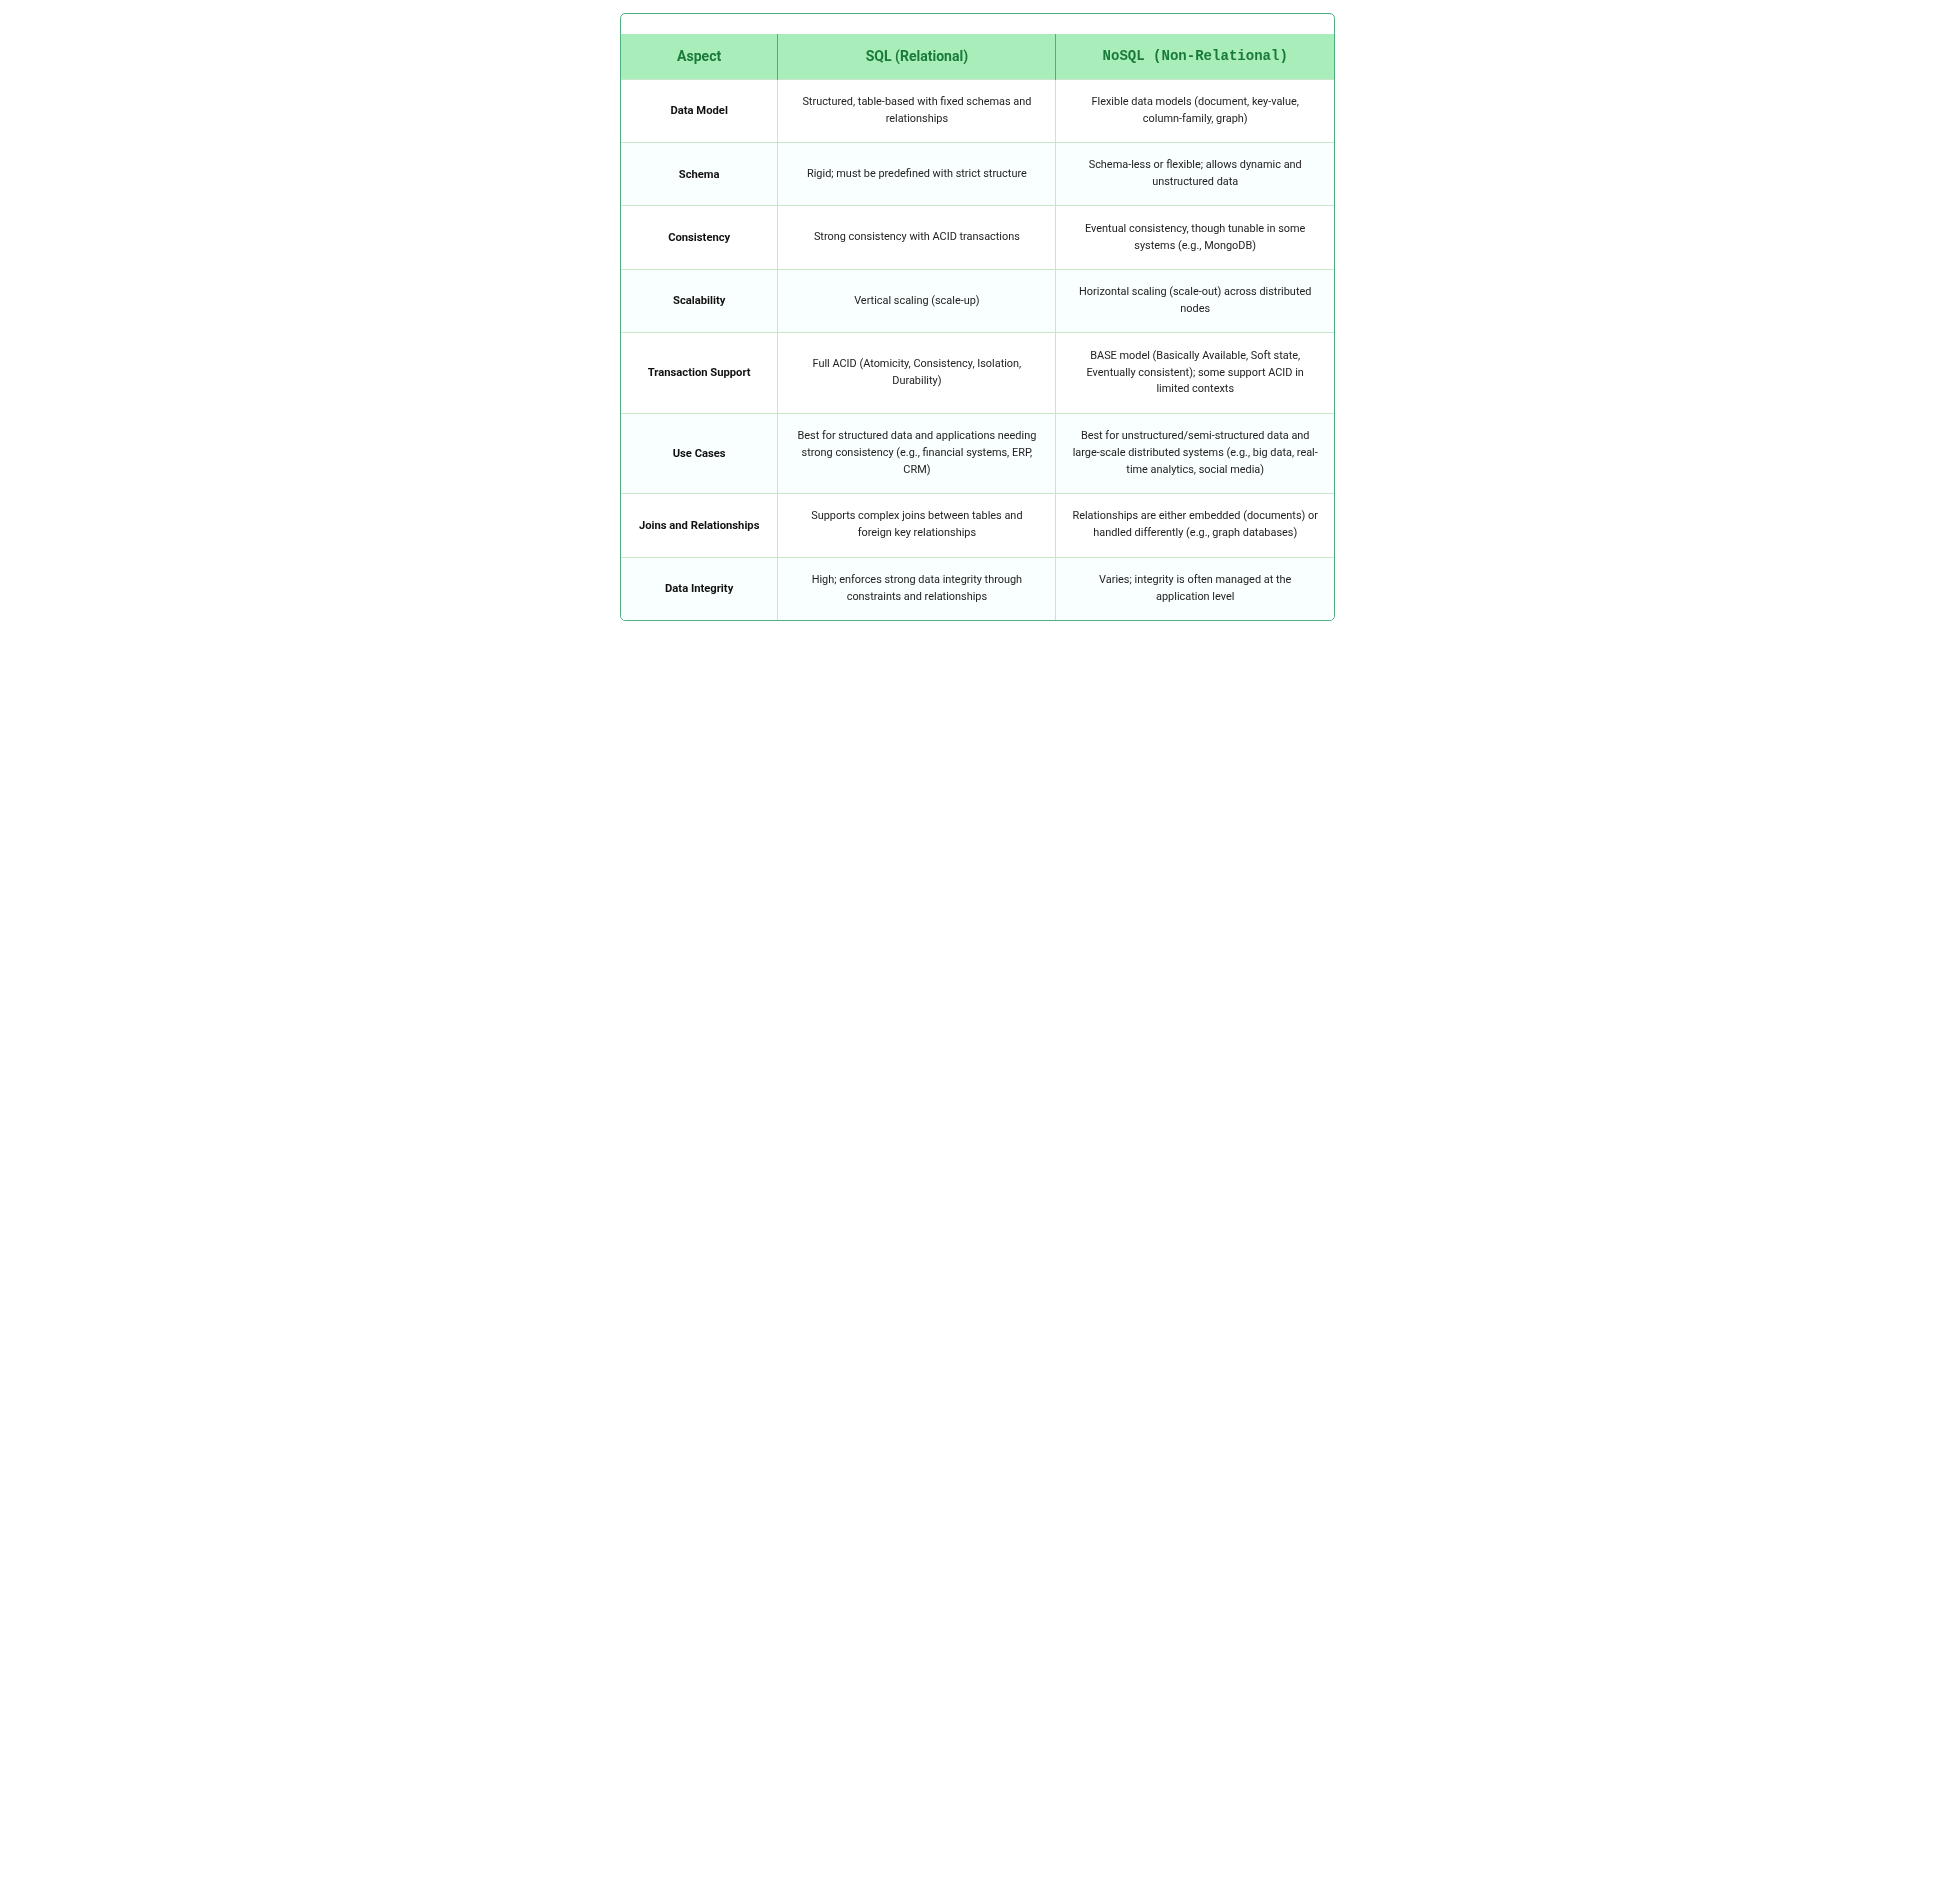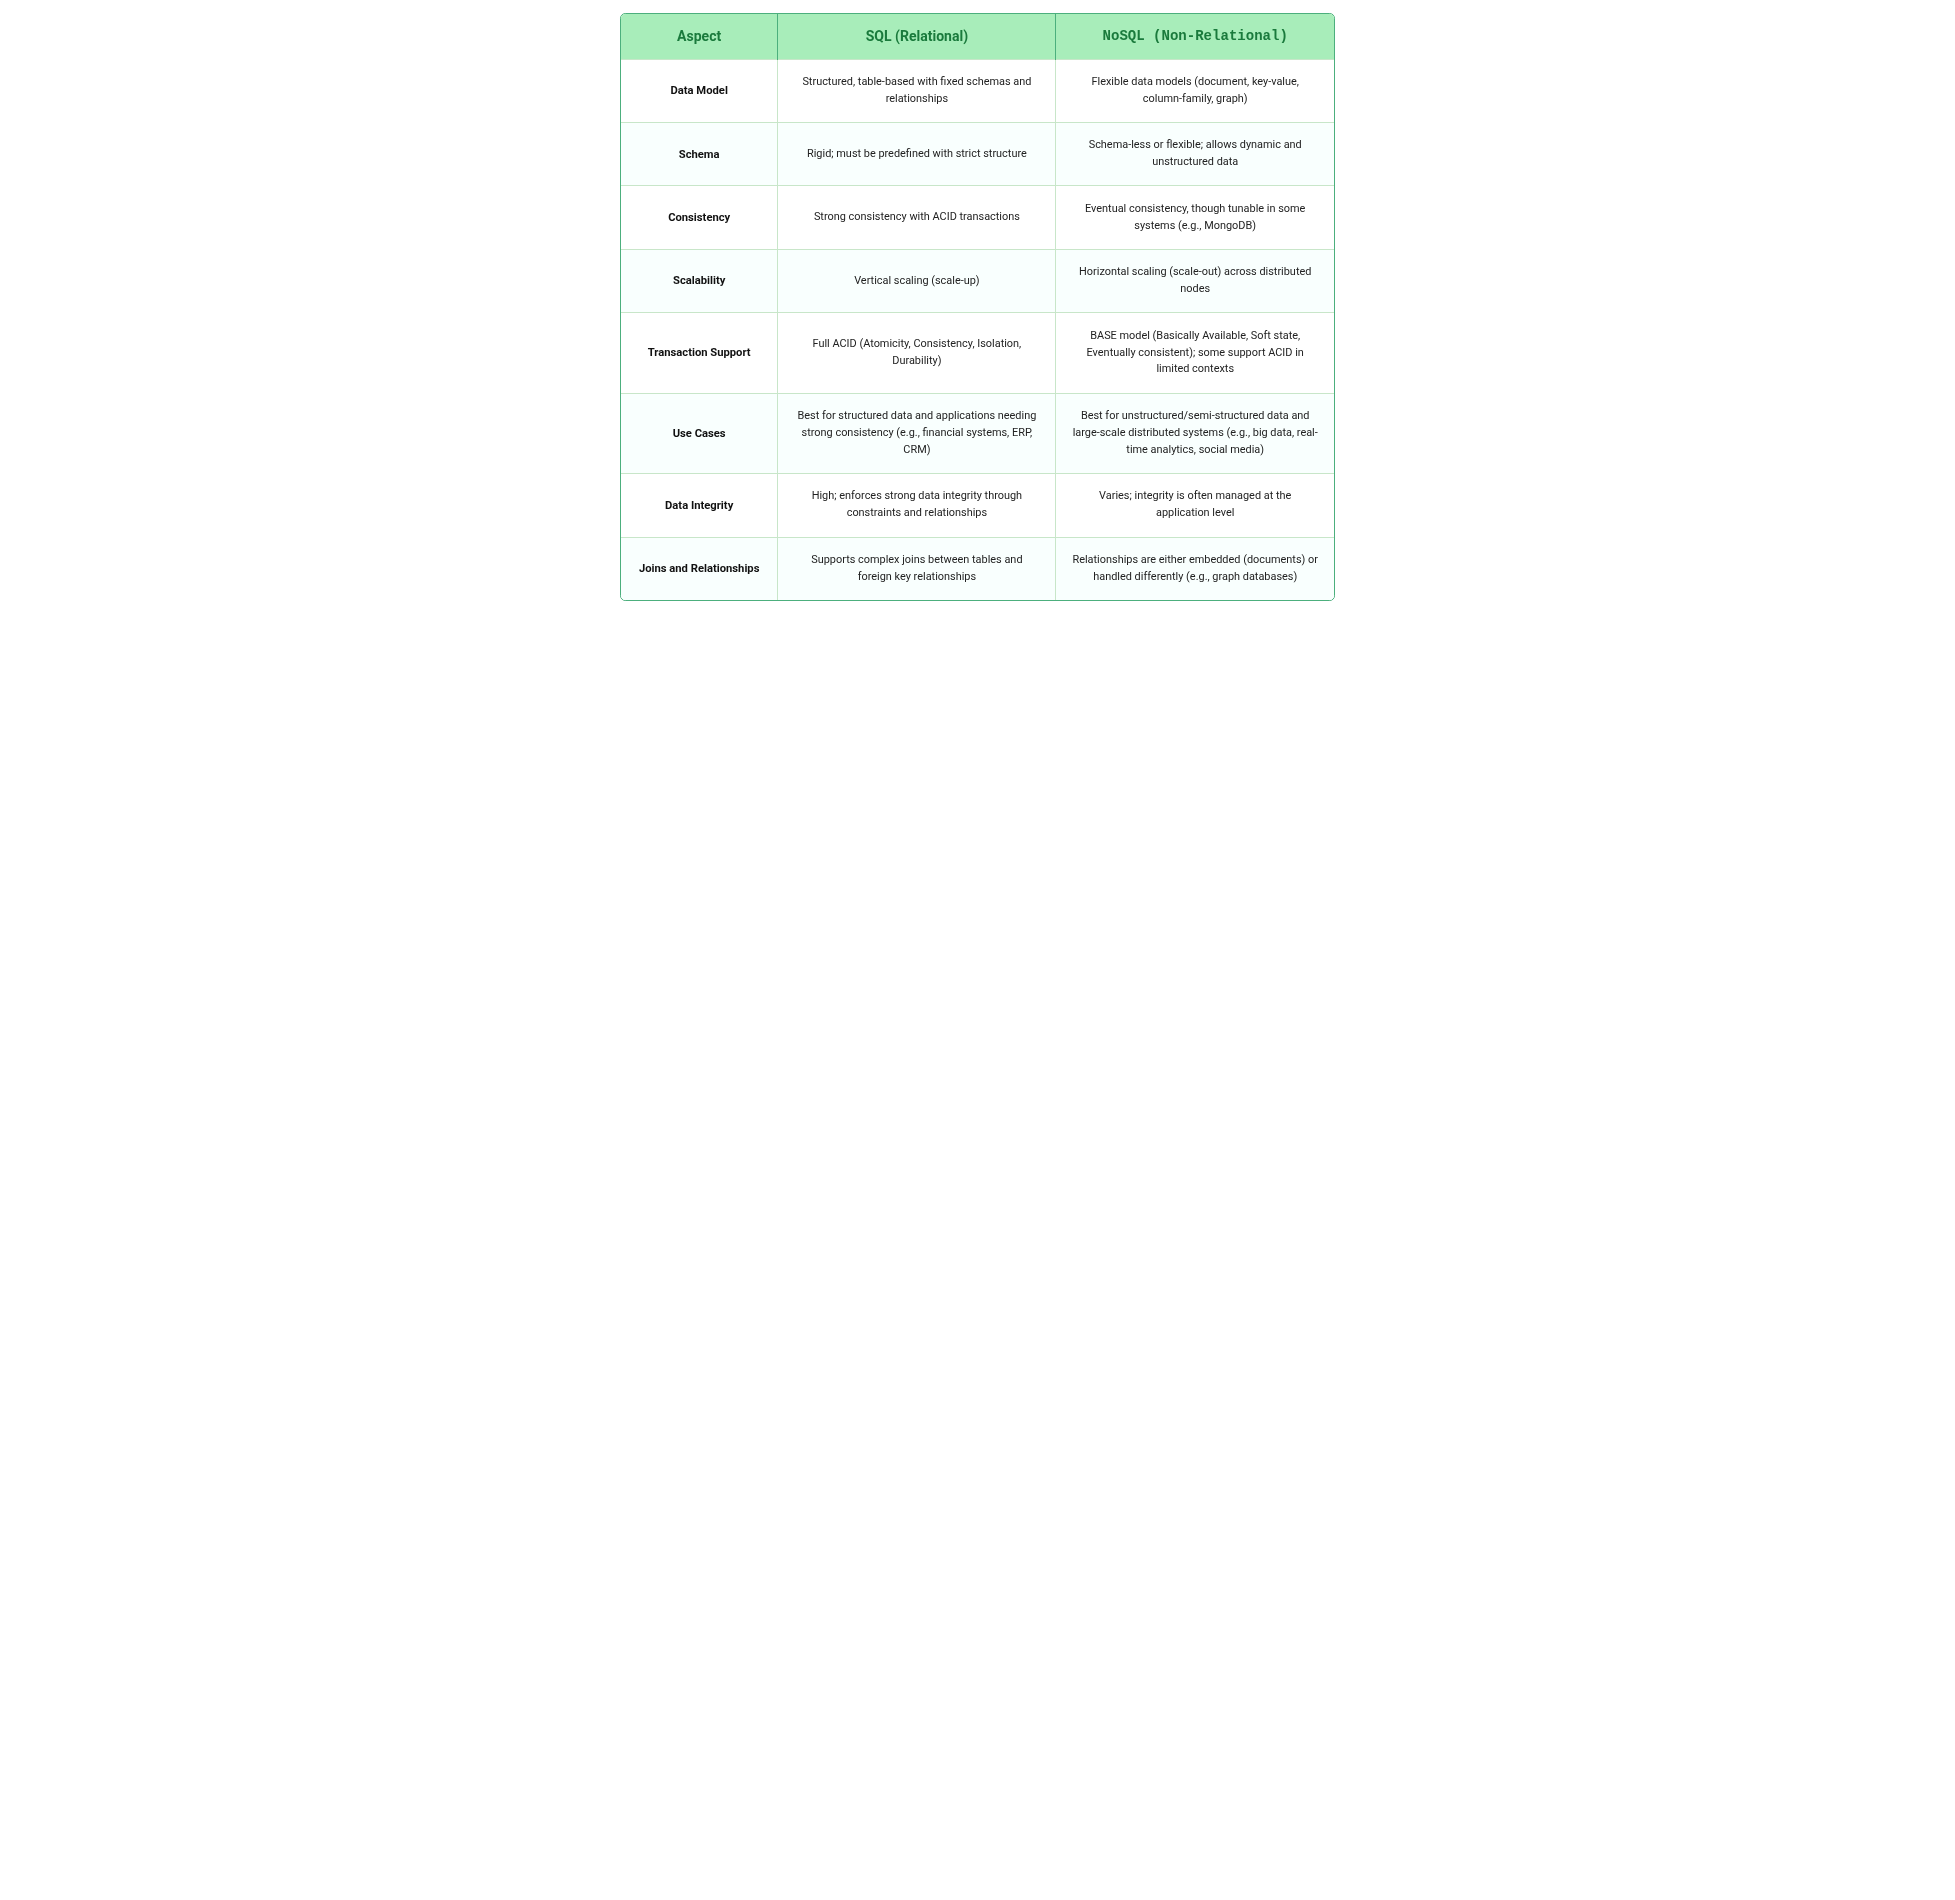--- a/index.html
+++ b/index.html
@@ -21,20 +21,21 @@
       width: 100%;
       max-width: 715px;
       border: 1.3px solid #4caf7d;
       border-radius: 5.2px;
       overflow: hidden;
     }
 
     table {
       width: 100%;
       border-collapse: collapse;
+      margin-top: 20px;
     }
 
     thead tr {
       background-color: #a8edba;
     }
 
     thead th {
       padding: 14.3px 11.7px;
       text-align: center;
       font-size: 1.35rem;
@@ -123,25 +124,25 @@
           <td>Transaction Support</td>
           <td>Full ACID (Atomicity, Consistency, Isolation, Durability)</td>
           <td>BASE model (Basically Available, Soft state, Eventually consistent); some support ACID in limited contexts</td>
         </tr>
         <tr>
           <td>Use Cases</td>
           <td>Best for structured data and applications needing strong consistency (e.g., financial systems, ERP, CRM)</td>
           <td>Best for unstructured/semi-structured data and large-scale distributed systems (e.g., big data, real-time analytics, social media)</td>
         </tr>
         <tr>
+          <td>Joins and Relationships</td>
+          <td>Supports complex joins between tables and foreign key relationships</td>
+          <td>Relationships are either embedded (documents) or handled differently (e.g., graph databases)</td>
+        </tr>
+        <tr>
           <td>Data Integrity</td>
           <td>High; enforces strong data integrity through constraints and relationships</td>
           <td>Varies; integrity is often managed at the application level</td>
-        </tr>
-        <tr>
-          <td>Joins and Relationships</td>
-          <td>Supports complex joins between tables and foreign key relationships</td>
-          <td>Relationships are either embedded (documents) or handled differently (e.g., graph databases)</td>
         </tr>
       </tbody>
   </table>
 </div>
 
 
 </body></html>

